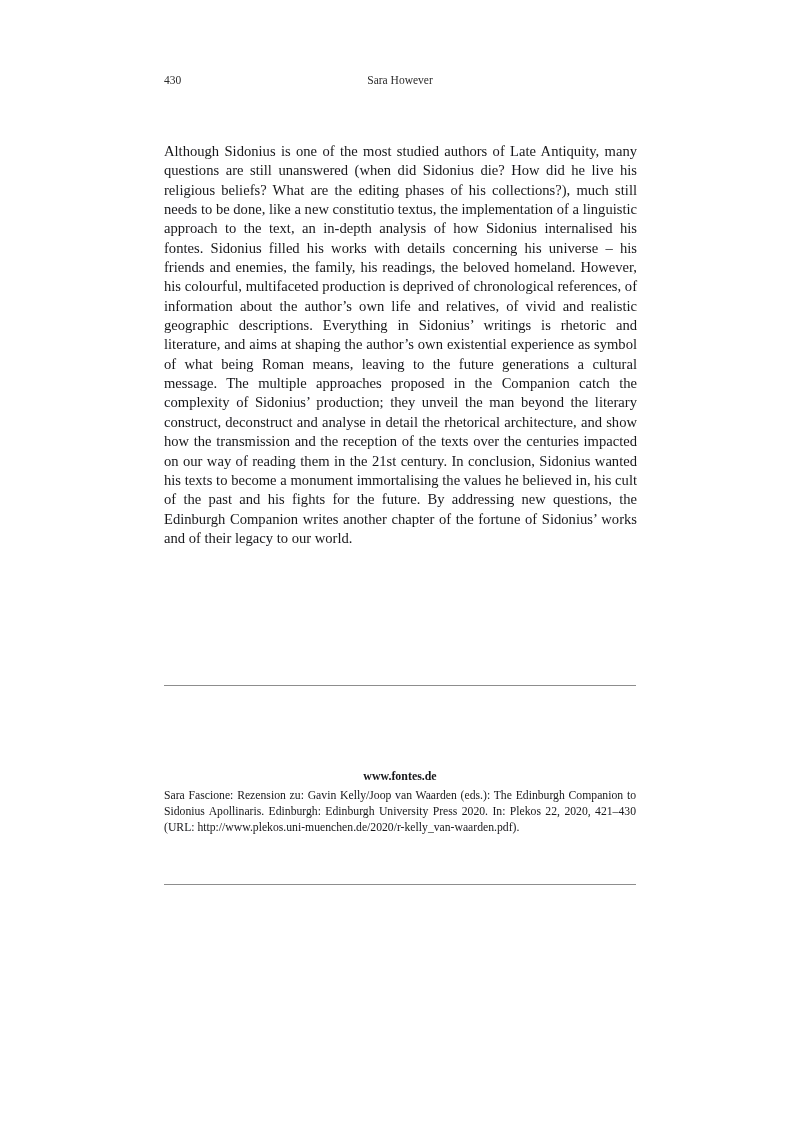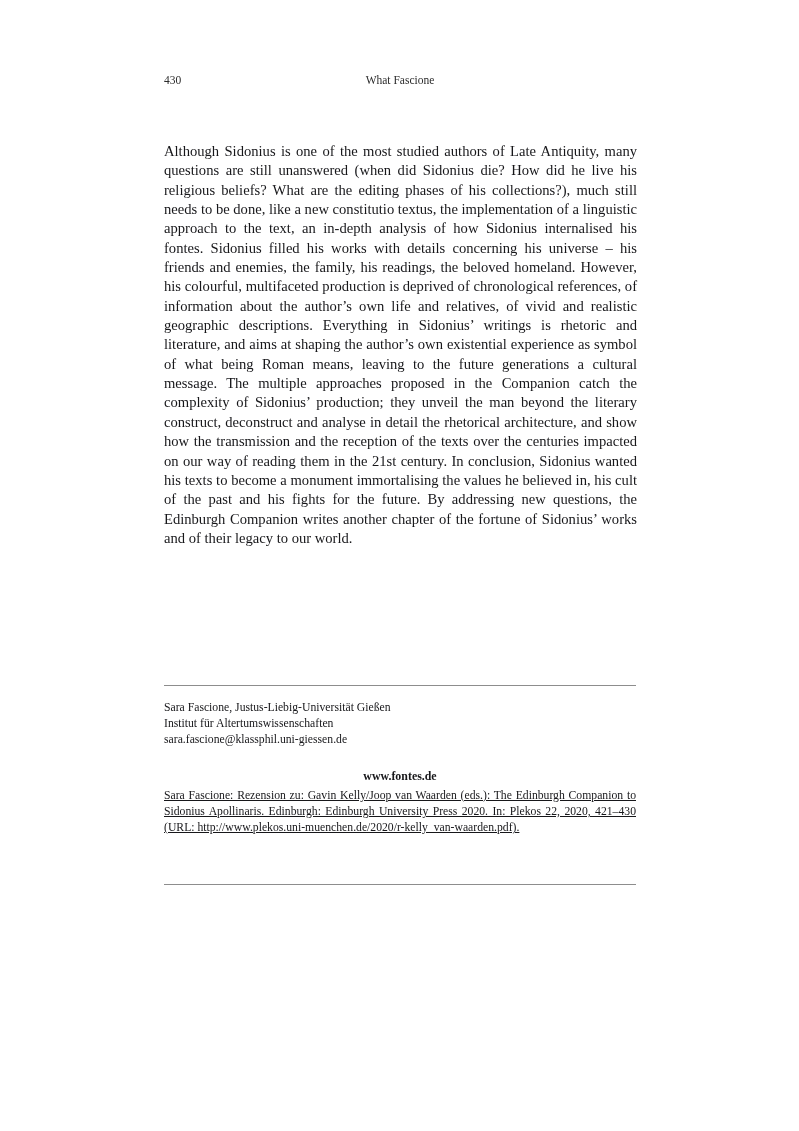--- a/index.html
+++ b/index.html
@@ -106,44 +106,38 @@
     font-size: 11.9px;
     margin-bottom: 3.5px;
   }
   .cite-label {
     text-align: center;
     margin-bottom: 1px;
   }
   .cite-body {
     text-align: justify;
     text-justify: inter-word;
-    text-decoration: underline;
   }
 </style>
 </head>
 <body>
 
 <div class="page">
 
   <div class="running-head">
     <span class="folio">430</span>
-    <span class="head-title">What Fascione</span>
+    <span class="head-title">Sara However</span>
   </div>
 
   <div class="body-block">
     <p><span>Although Sidonius is one of the most studied authors of Late Antiquity, many questions are still unanswered (when did Sidonius die? How did he live his religious beliefs? What are the editing phases of his collections?), much still needs to be done, like a new </span><span class="it">constitutio textus</span><span>, the implementation of a linguistic approach to the text, an in-depth analysis of how Sidonius internalised his </span><span class="it">fontes</span><span>. Sidonius filled his works with details concerning his universe – his friends and enemies, the family, his readings, the beloved homeland. However, his colourful, multifaceted production is deprived of chronological references, of information about the author’s own life and relatives, of vivid and realistic geographic descriptions. Everything in Sidonius’ writings is rhetoric and literature, and aims at shaping the author’s own existential experience as symbol of what being Roman means, leaving to the future generations a cultural message. The multiple approaches proposed in the </span><span class="it">Companion</span><span> catch the complexity of Sidonius’ production; they unveil the man beyond the literary construct, deconstruct and analyse in detail the rhetorical architecture, and show how the transmission and the reception of the texts over the centuries impacted on our way of reading them in the 21st century. In conclusion, Sidonius wanted his texts to become a monument immortalising the values he believed in, his cult of the past and his fights for the future. By addressing new questions, the </span><span class="it">Edinburgh Companion</span><span> writes another chapter of the fortune of Sidonius’ works and of their legacy to our world.</span></p>
   </div>
 
   <div class="rule rule-top"></div>
 
-  <div class="affiliation">
-    <div>Sara Fascione, Justus-Liebig-Universität Gießen</div>
-    <div>Institut für Altertumswissenschaften</div>
-    <div>sara.fascione@klassphil.uni-giessen.de</div>
-  </div>
 
   <div class="cite-block">
     <div class="cite-site">www.fontes.de</div>
     <div class="cite-body">Sara Fascione: Rezension zu: Gavin Kelly/Joop van Waarden (eds.): The Edinburgh Companion to Sidonius Apollinaris. Edinburgh: Edinburgh University Press 2020. In: Plekos 22, 2020, 421–430 (URL: http://www.plekos.uni-muenchen.de/2020/r-kelly_van-waarden.pdf).</div>
   </div>
 
   <div class="rule rule-bottom"></div>
 
 </div>
 

